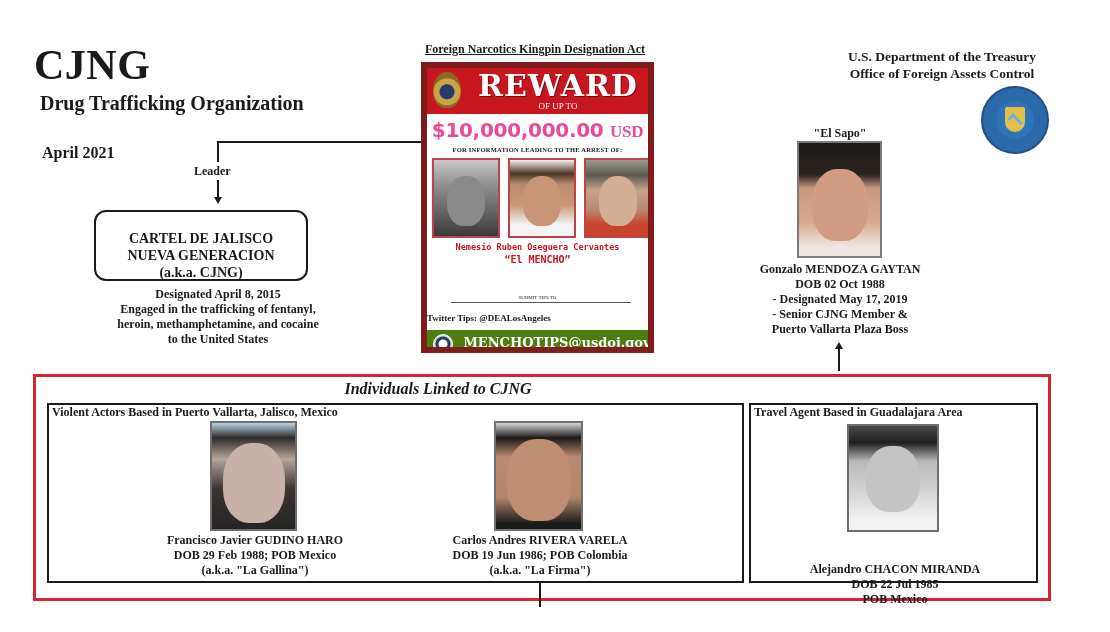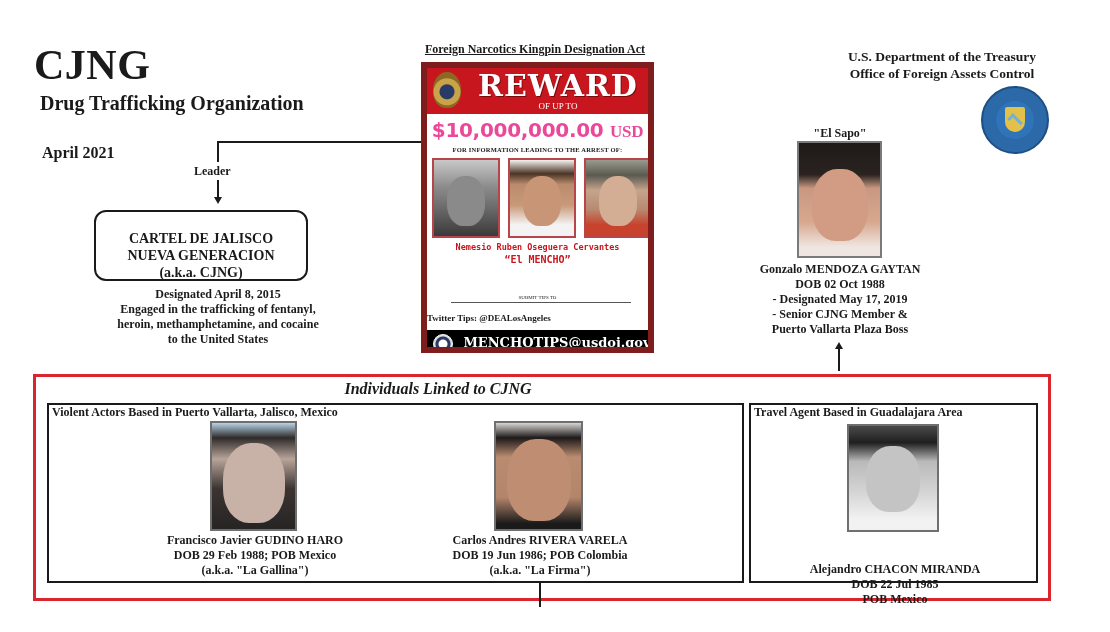--- a/index.html
+++ b/index.html
@@ -42,21 +42,21 @@
   .face { position: absolute; left: 50%; top: 16px; width: 38px; height: 50px; margin-left: -19px; border-radius: 45% 45% 42% 42%; }
   #pp1 .face { background: #8a8a8a; }
   #pp2 .face { background: #c89676; }
   #pp3 .face { background: #d3ad94; }
   #poster-name { position: absolute; left: 0; top: 174px; width: 100%; text-align: center; color: #c8161e; font-family: "DejaVu Sans Mono", monospace; font-size: 8.5px; font-weight: bold; }
   #poster-alias { position: absolute; left: 0; top: 186px; width: 100%; text-align: center; color: #c8161e; font-family: "DejaVu Sans Mono", monospace; font-size: 10px; font-weight: bold; }
   #poster-phone { position: absolute; left: 0; top: 209px; width: 100%; text-align: center; font-family: "DejaVu Sans", sans-serif; font-size: 14px; font-weight: bold; }
   #poster-submit { position: absolute; left: 0; top: 227px; width: 100%; text-align: center; font-size: 5px; }
   #poster-rule { position: absolute; left: 24px; top: 234px; width: 180px; height: 1px; background: #555; }
   #poster-twitter { position: absolute; left: 0; top: 237px; width: 100%; text-align: left; font-size: 9px; font-weight: bold; margin-top: 8px; }
-  #poster-foot { position: absolute; left: 0; top: 262px; width: 100%; height: 29px; background: #000000; }
+  #poster-foot { position: absolute; left: 0; top: 262px; width: 100%; height: 29px; background: #4d7c0f; }
   #poster-seal { position: absolute; left: 6px; top: 4px; width: 20px; height: 20px; border-radius: 50%; background: radial-gradient(circle, #ffffff 0 4px, #2a3a66 5px 7px, #d9d9d9 8px); border: 1px solid #fff; }
   #poster-email { position: absolute; left: 30px; top: 5px; width: 200px; text-align: center; color: #ffffff; font-family: "DejaVu Serif", serif; font-weight: bold; font-size: 13px; }
 
   
   #treasury { left: 812px; top: 48px; width: 260px; text-align: center; font-size: 13.5px; font-weight: bold; line-height: 17px; }
   #treasury-seal { left: 981px; top: 86px; width: 68px; height: 68px; border-radius: 50%; background: #2b69a8; border: 2px solid #1e4f84; }
   #treasury-seal .inner { position: absolute; left: 13px; top: 13px; width: 38px; height: 38px; border-radius: 50%; background: #2f74b8; }
   #treasury-seal .shield { position: absolute; left: 9px; top: 6px; width: 20px; height: 25px; background: #e2c04a; border-radius: 2px 2px 10px 10px; }
   #treasury-seal .chevron { position: absolute; left: 3px; top: 10px; width: 14px; height: 8px; border-left: 3px solid #6fb2d8; border-top: 3px solid #6fb2d8; transform: rotate(45deg); }
 

